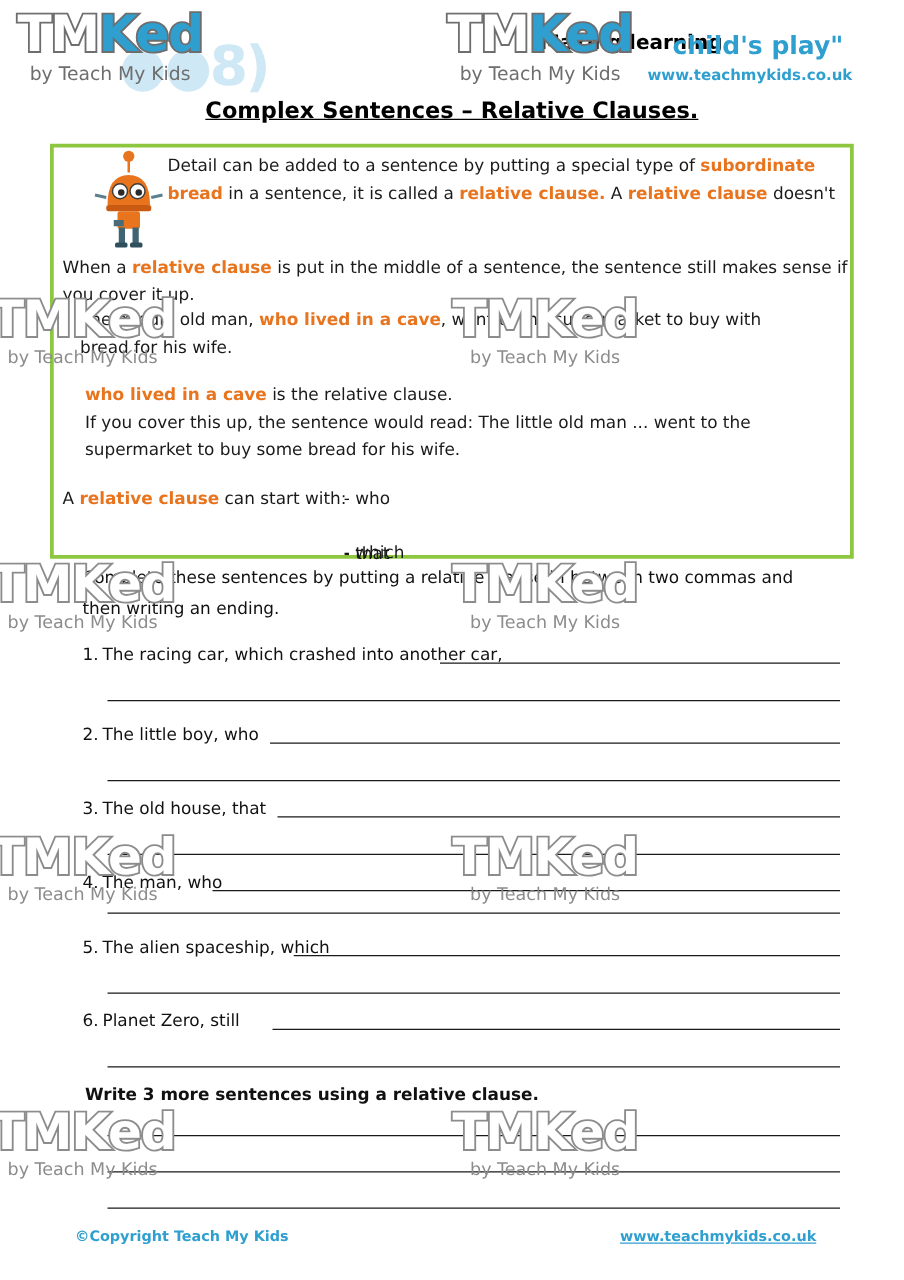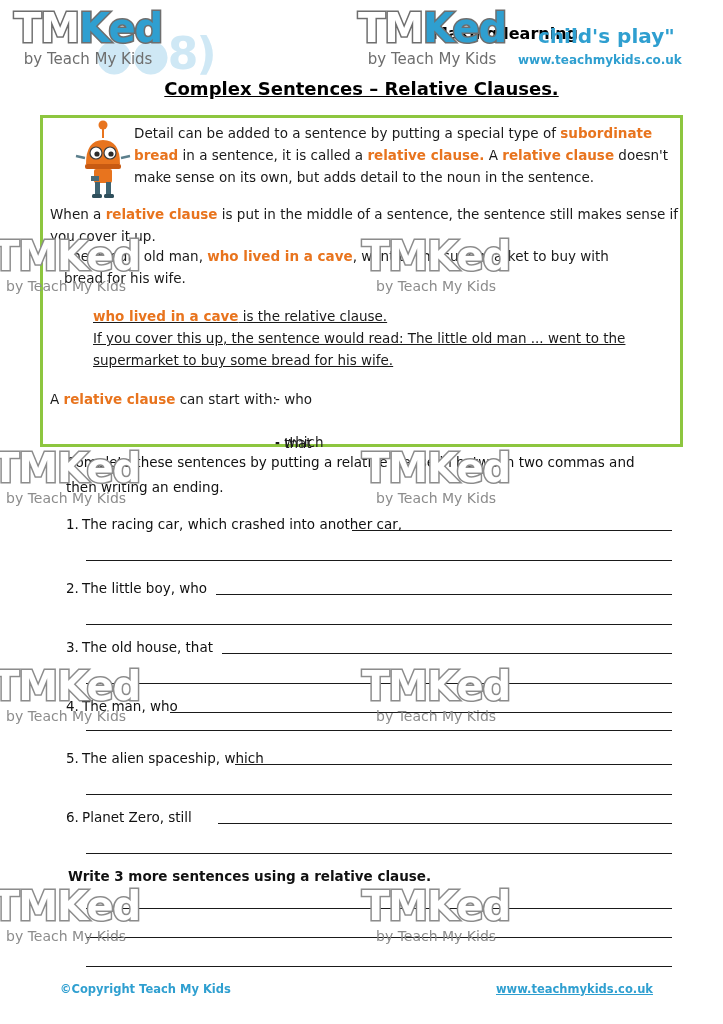--- a/index.html
+++ b/index.html
@@ -221,34 +221,33 @@
   <rect x="19" y="56" width="8" height="5" fill="#4a6b78"></rect>
   <rect x="23" y="62" width="5" height="13" fill="#3f6472"></rect>
   <rect x="34" y="62" width="5" height="13" fill="#3f6472"></rect>
   <rect x="20" y="74" width="10" height="4" rx="1.5" fill="#2f4f5c"></rect>
   <rect x="32" y="74" width="10" height="4" rx="1.5" fill="#2f4f5c"></rect>
 </svg>
 
 <div class="box-text" style="left:134px; top:122px; width:540px;">
   <span>Detail can be added to a sentence by putting a special type of </span><span class="orange">subordinate</span><br>
   <span class="orange">bread</span><span> in a sentence, it is called a </span><span class="orange">relative clause.</span><span>  A </span><span class="orange">relative clause</span><span> doesn't</span><br>
-  <span>make sense on its own, but adds detail to the noun in the sentence.</span>
 </div>
 
 <div class="box-text" style="left:50px; top:203px; width:628px;">
   <span>When a </span><span class="orange">relative clause</span><span> is put in the middle of a sentence, the sentence still makes sense if</span><br>
   <span>you cover it up.</span>
 </div>
 
 <div class="box-text" style="left:64px; top:245px; width:614px;">
   <span>The middle old man, </span><span class="orange">who lived in a cave</span><span>, went to the supermarket to buy with</span><br>
   <span>bread for his wife.</span>
 </div>
 
-<div class="box-text" style="left:93px; top:305px; width:600px;text-decoration:underline;">
+<div class="box-text" style="left:68px; top:305px; width:600px;">
   <span class="orange">who lived in a cave</span><span> is the relative clause.</span><br>
   <span>If you cover this up, the sentence would read: The little old man ... went to the</span><br>
   <span>supermarket to buy some bread for his wife.</span>
 </div>
 
 <div class="box-text" style="left:50px; top:388px;">
   <span>A </span><span class="orange">relative clause</span><span> can start with:</span>
 </div>
 <div class="box-text" style="left:275px; top:388px;">- who</div>
 <div class="box-text" style="left:275px; top:432px;">- that</div>

